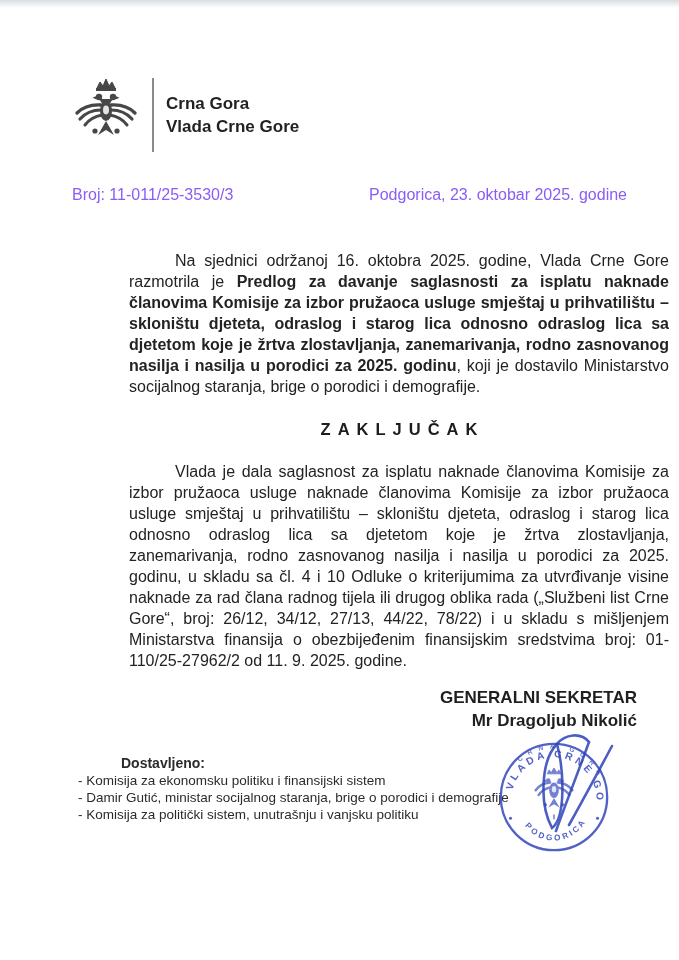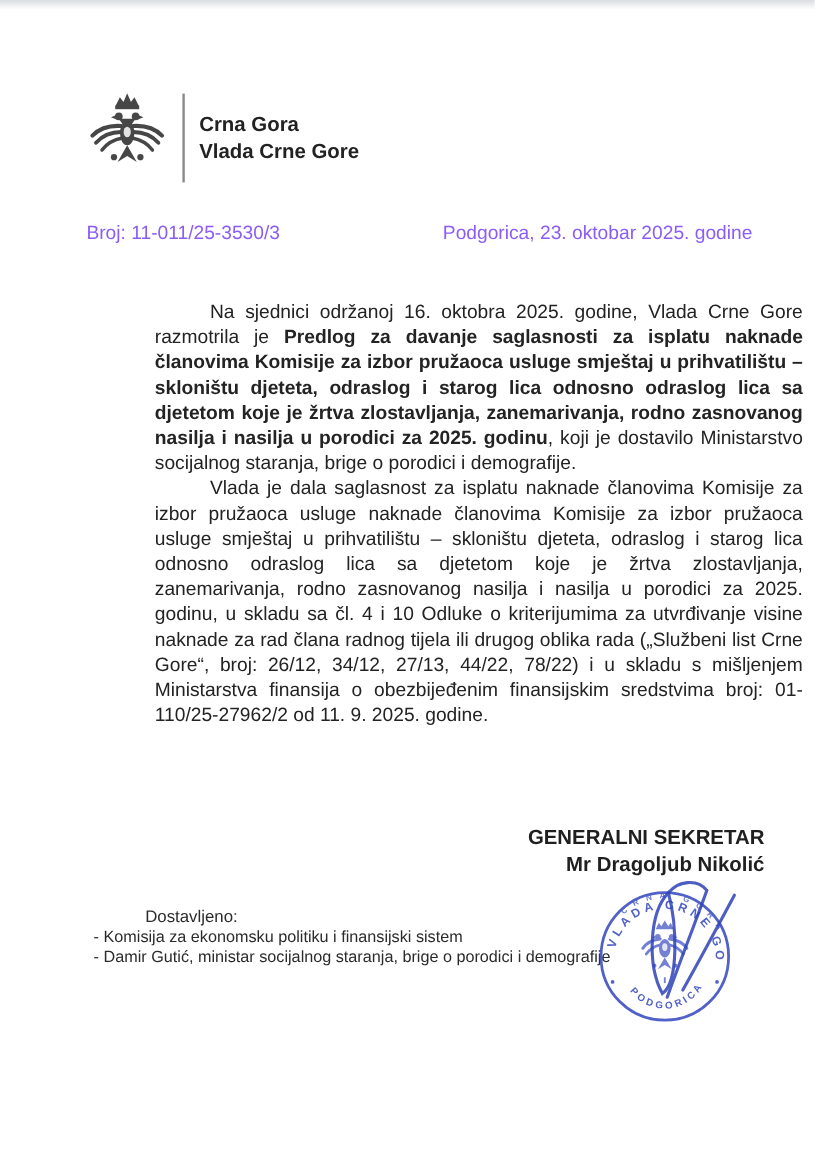--- a/index.html
+++ b/index.html
@@ -25,21 +25,21 @@
   .content p{margin:0;text-align:justify;text-indent:46px;}
   .content p.noj{text-align:left;}
   .doc-heading{margin:22px 0 21px 0;text-align:center;font-weight:bold;
     font-size:16.5px;letter-spacing:7px;text-indent:7px;color:#1d1d1d;}
   b{font-weight:bold;}
   
   .sig{position:absolute;right:42px;top:686px;text-align:right;
     font-weight:bold;font-size:17px;line-height:23px;color:#1f1f1f;}
   
   .dist{position:absolute;left:78px;top:755px;font-size:13.5px;line-height:17px;color:#2b2b2b;}
-  .dist .dist-label{font-weight:normal;font-size:14px;padding-left:43px;}
+  .dist .dist-label{font-weight:bold;font-size:14px;padding-left:43px;}
   
   .stamp{position:absolute;left:496px;top:739px;width:116px;height:116px;opacity:.88;}
   .sig-strokes{position:absolute;left:495px;top:698px;width:160px;height:160px;opacity:.85;}
 </style>
 </head>
 <body>
 
 <div class="scan-edge"></div>
 
 <div class="letterhead">
@@ -80,32 +80,34 @@
   </div>
 </div>
 
 <div class="refrow">
   <span>Broj: 11-011/25-3530/3</span>
   <span>Podgorica, 23. oktobar 2025. godine</span>
 </div>
 
 <div class="content">
   <p><span>Na sjednici održanoj 16. oktobra 2025. godine, Vlada Crne Gore razmotrila je </span><b>Predlog za davanje saglasnosti za isplatu naknade članovima Komisije za izbor pružaoca usluge smještaj u prihvatilištu – skloništu djeteta, odraslog i starog lica odnosno odraslog lica sa djetetom koje je žrtva zlostavljanja, zanemarivanja, rodno zasnovanog nasilja i nasilja u porodici za 2025. godinu</b><span>, koji je dostavilo Ministarstvo socijalnog staranja, brige o porodici i demografije.</span></p>
+  <div class="doc-heading">ZAKLJUČAK</div>
   <p>Vlada je dala saglasnost za isplatu naknade članovima Komisije za izbor pružaoca usluge naknade članovima Komisije za izbor pružaoca usluge smještaj u prihvatilištu – skloništu djeteta, odraslog i starog lica odnosno odraslog lica sa djetetom koje je žrtva zlostavljanja, zanemarivanja, rodno zasnovanog nasilja i nasilja u porodici za 2025. godinu, u skladu sa čl. 4 i 10 Odluke o kriterijumima za utvrđivanje visine naknade za rad člana radnog tijela ili drugog oblika rada („Službeni list Crne Gore“, broj: 26/12, 34/12, 27/13, 44/22, 78/22) i u skladu s mišljenjem Ministarstva finansija o obezbijeđenim finansijskim sredstvima broj: 01-110/25-27962/2 od 11. 9. 2025. godine.</p>
 </div>
 
 <div class="sig">
   <div>GENERALNI SEKRETAR</div>
   <div>Mr Dragoljub Nikolić</div>
 </div>
 
 <div class="dist">
   <div class="dist-label">Dostavljeno:</div>
   <div>- Komisija za ekonomsku politiku i finansijski sistem</div>
   <div>- Damir Gutić, ministar socijalnog staranja, brige o porodici i demografije</div>
+  <div>- Komisija za politički sistem, unutrašnju i vanjsku politiku</div>
 </div>
 
 <svg class="stamp" viewBox="0 0 120 120">
   <defs>
     <path id="arcRing" d="M 16,63 A 44,44 0 1 1 104,63"></path>
     <path id="arcOuter" d="M 8,62 A 52,52 0 1 1 112,62"></path>
     <path id="arcBottom" d="M 25,80 A 37,37 0 0 0 95,80"></path>
   </defs>
   <g fill="none" stroke="#3a4cc0">
     <circle cx="60" cy="60" r="55" stroke-width="2.4"></circle>

